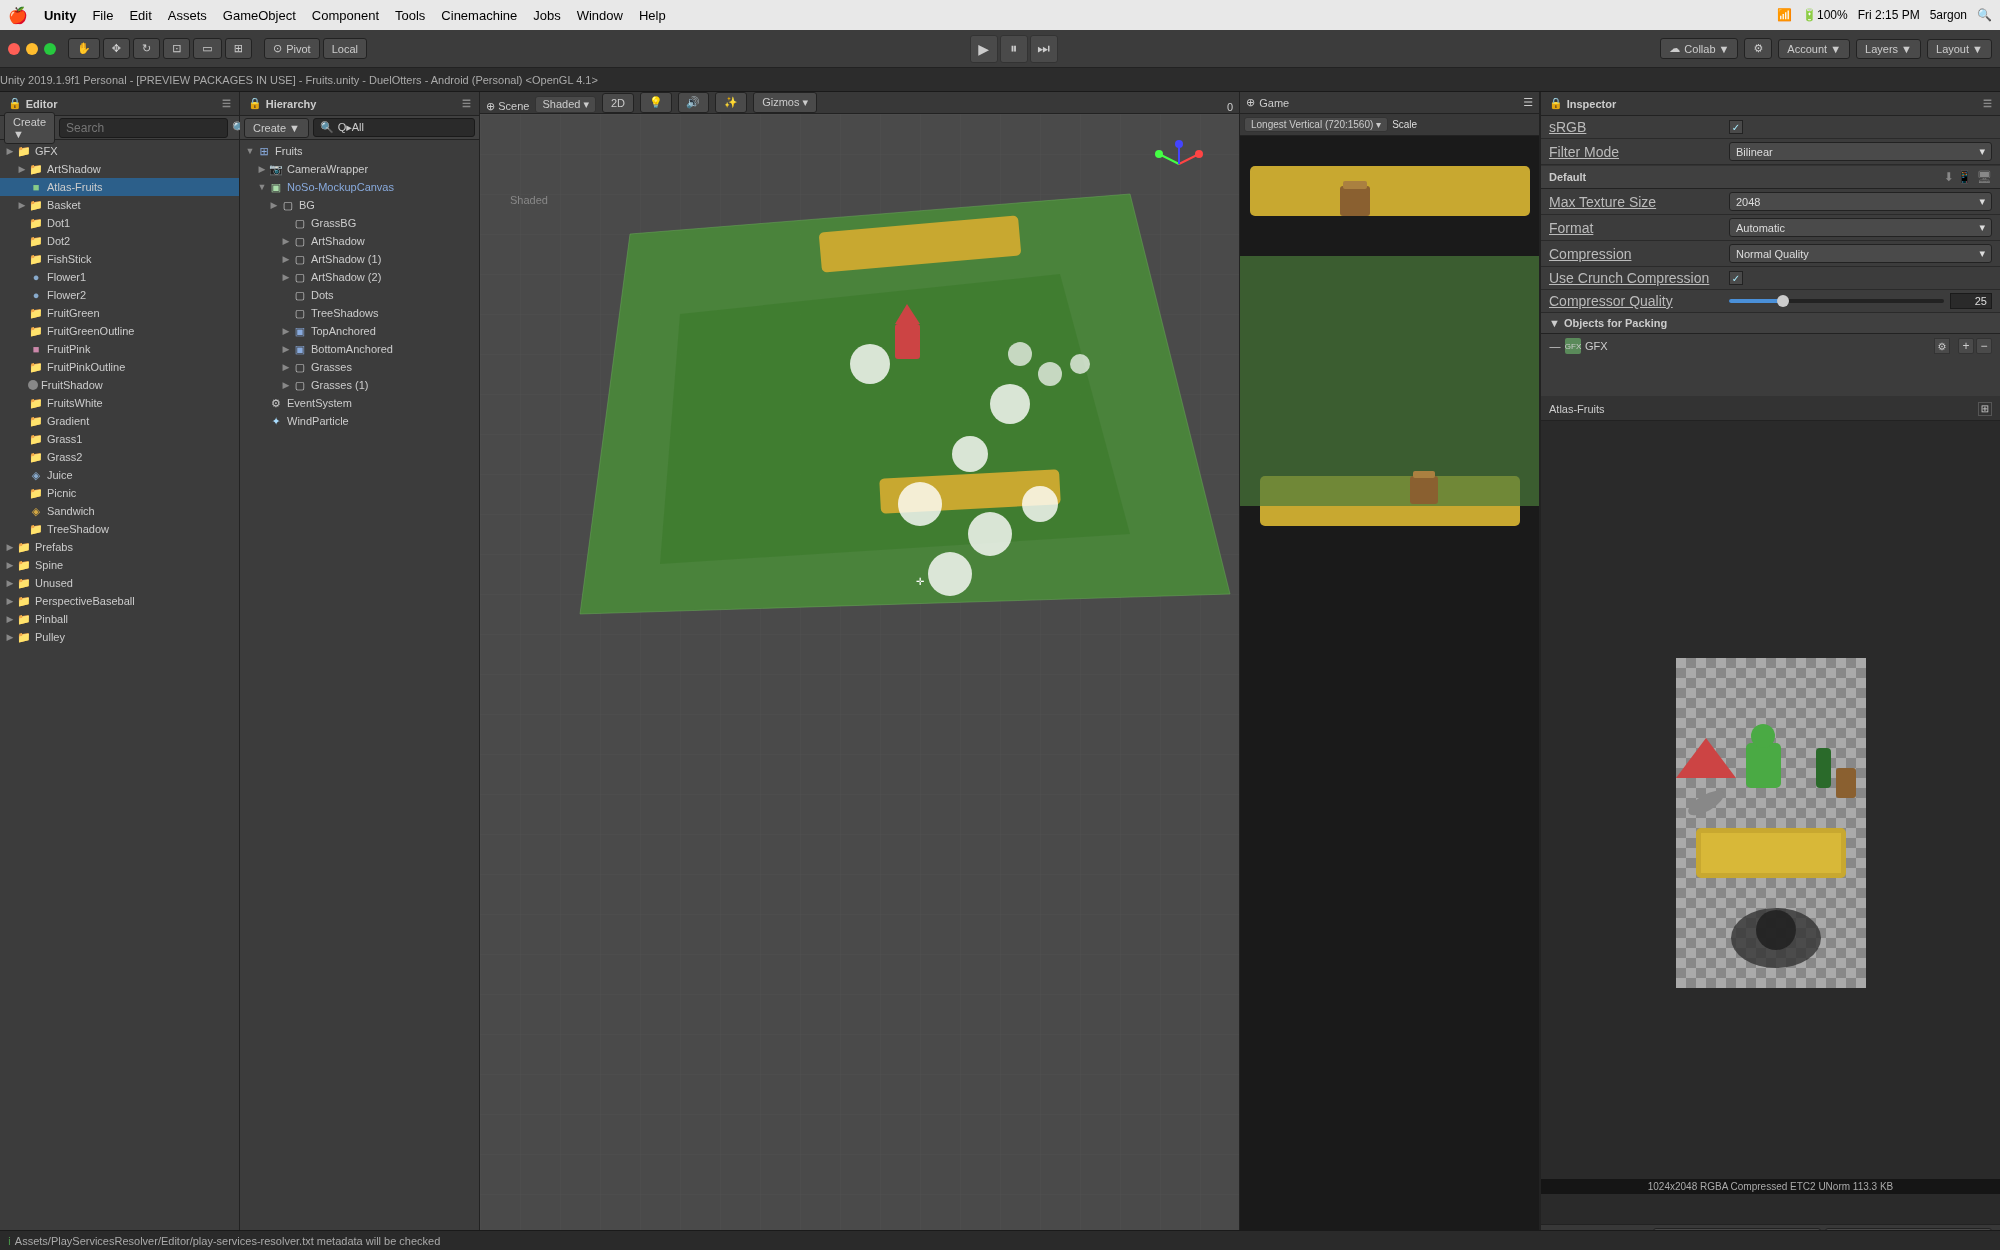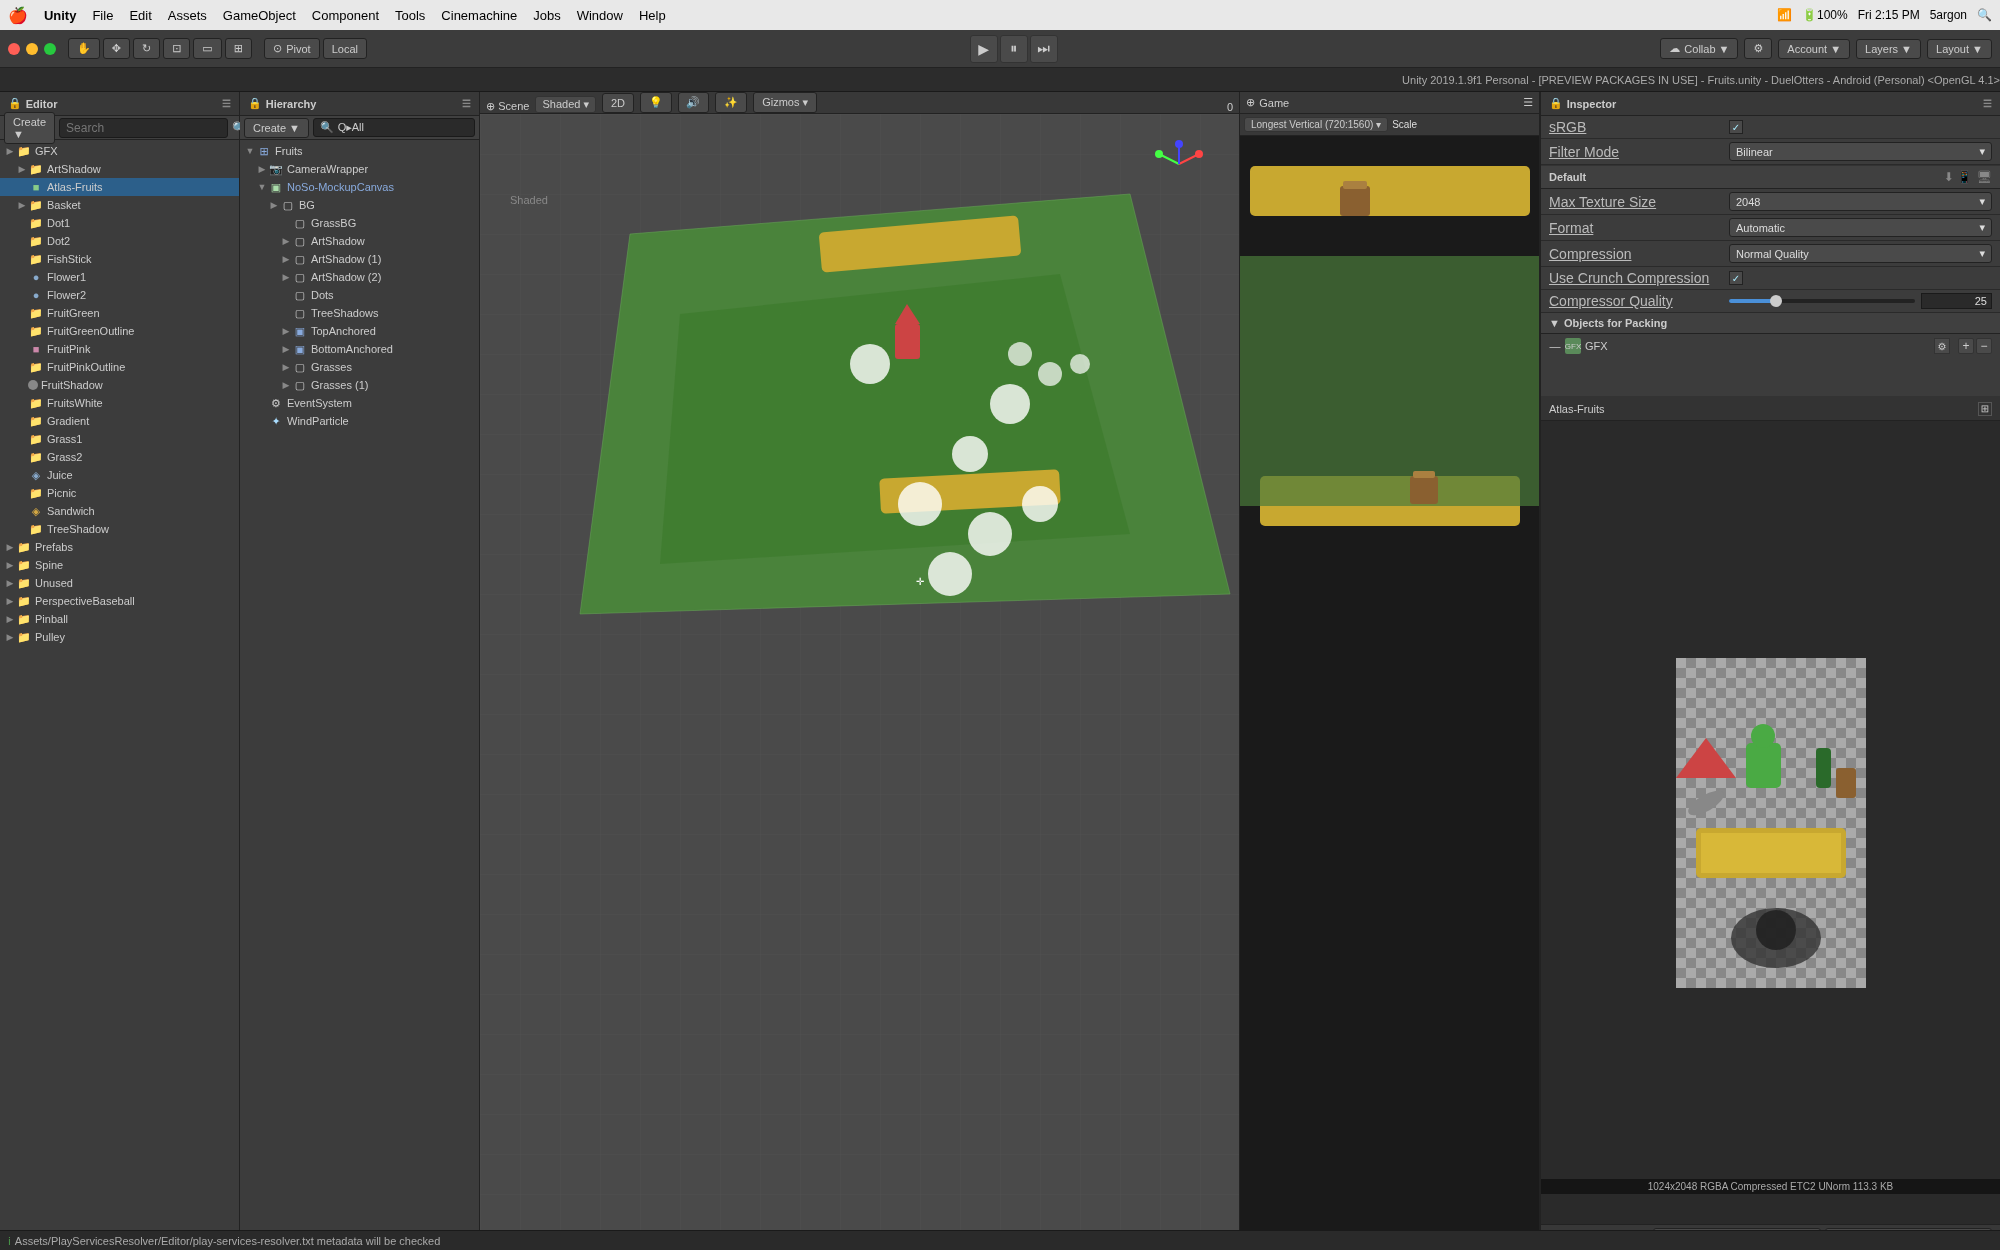--- a/index.html
+++ b/index.html
@@ -47,21 +47,21 @@
       display: flex;
       align-items: center;
       gap: 4px;
     }
 
     #title-bar {
       height: 24px;
       background: #2c2c2c;
       display: flex;
       align-items: center;
-      justify-content: flex-end;
+      justify-content: flex-start;
       font-size: 11px;
       color: #aaa;
       border-bottom: 1px solid #1a1a1a;
     }
 
     
     #main {
       display: flex;
       height: calc(1250px - 30px - 38px - 24px);
     }
@@ -199,21 +199,21 @@
       justify-content: center;
       color: #aef;
       font-size: 10px;
     }
     .inspector-number {
       background: #2a2a2a;
       border: 1px solid #1a1a1a;
       color: #ddd;
       font-size: 11px;
       padding: 1px 4px;
-      width: 71px;
+      width: 42px;
       text-align: right;
     }
     .slider-container {
       flex: 1;
       display: flex;
       align-items: center;
       gap: 6px;
     }
     .slider-track {
       flex: 1;

